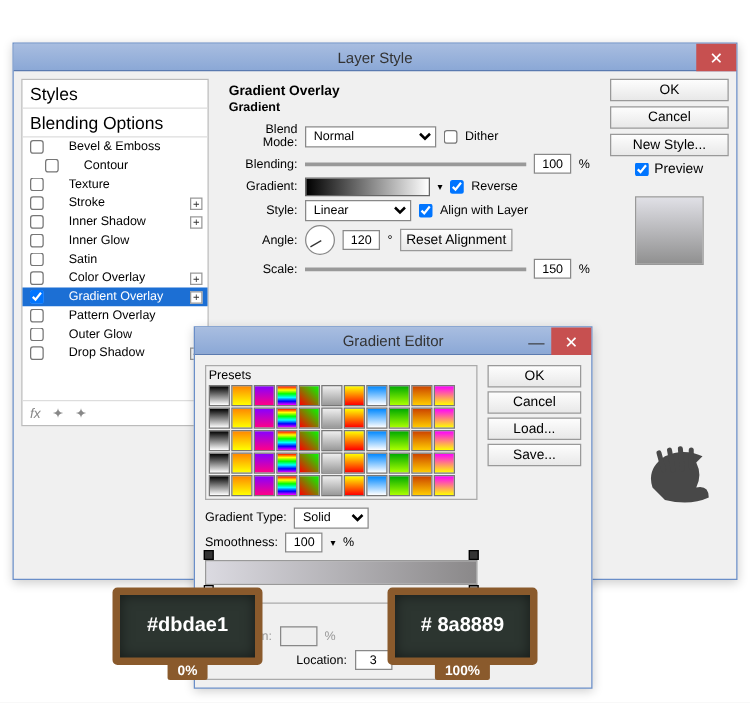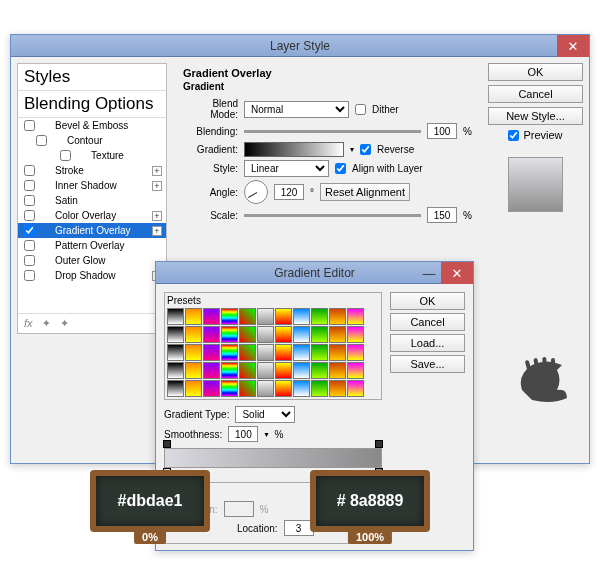--- a/index.html
+++ b/index.html
@@ -4,21 +4,21 @@
 <style>
 * { box-sizing: border-box; font-family: 'Segoe UI', Tahoma, sans-serif; }
 body { margin: 0; background: #fff; width: 600px; height: 562px; position: relative; font-size: 11px; }
 .window { position: absolute; background: #f0f0f0; border: 1px solid #6a8ec8; box-shadow: 0 2px 8px rgba(0,0,0,0.2); margin-top: 31px; }
 .titlebar { background: linear-gradient(#a8bde0, #8ba8d6); height: 22px; display: flex; align-items: center; justify-content: center; position: relative; border-bottom: 1px solid #5a7ab0; }
 .titlebar-text { color: #333; font-size: 12px; }
 .closebtn { position: absolute; right: 0; top: 0; width: 32px; height: 22px; background: #c75050; color: #fff; display: flex; align-items: center; justify-content: center; font-size: 13px; }
 .minbtn { position: absolute; right: 32px; top: 0; width: 24px; height: 22px; color: #333; display: flex; align-items: center; justify-content: center; font-size: 13px; }
 .layer-body { display: flex; padding: 6px; gap: 8px; }
 .styles-list { width: 150px; background: #fff; border: 1px solid #bbb; }
-.styles-list .hdr { padding: 3px 6px; border-bottom: 1px solid #ddd; font-size: 17px; }
+.styles-list .hdr { padding: 3px 6px; border-bottom: 1px solid #ddd; font-size: 14px; }
 .style-item { padding: 2px 6px; display: flex; align-items: center; gap: 20px; font-size: 10px; position: relative; }
 .style-item.selected { background: #1c6fd4; color: #fff; }
 .style-item .plus { position: absolute; right: 4px; background: #fff; border: 1px solid #999; width: 10px; height: 10px; font-size: 9px; line-height: 8px; text-align: center; color: #333; }
 .fx-row { border-top: 1px solid #ddd; padding: 3px 6px; color: #888; }
 input[type=checkbox] { width: 11px; height: 11px; margin: 0; }
 .mid { flex: 1; padding: 4px 8px; }
 .mid h4 { margin: 0 0 2px 0; font-size: 11px; font-weight: bold; }
 .mid .sub { margin: 0 0 6px 0; font-size: 10px; font-weight: bold; }
 .row { display: flex; align-items: center; gap: 6px; margin: 3px 0; font-size: 10px; }
 .row label { width: 55px; text-align: right; }
@@ -65,33 +65,37 @@
       <div class="hdr">Blending Options</div>
       <div id="style-items">
           <div class="style-item">
             <input type="checkbox" style="">
             <span>Bevel &amp; Emboss</span>
           </div>
           <div class="style-item" style="padding-left: 18px;">
             <input type="checkbox" style="">
             <span>Contour</span>
           </div>
-          <div class="style-item" style=" justify-content: center;">
+          <div class="style-item" style="">
             <input type="checkbox" style="">
             <span>Texture</span>
           </div>
           <div class="style-item">
             <input type="checkbox" style="">
             <span>Stroke</span>
             <span class="plus">+</span>
           </div>
           <div class="style-item">
             <input type="checkbox" style="">
             <span>Inner Shadow</span>
             <span class="plus">+</span>
+          </div>
+          <div class="style-item">
+            <input type="checkbox" style="">
+            <span>Inner Glow</span>
           </div>
           <div class="style-item">
             <input type="checkbox" style="">
             <span>Satin</span>
           </div>
           <div class="style-item">
             <input type="checkbox" style="">
             <span>Color Overlay</span>
             <span class="plus">+</span>
           </div>

